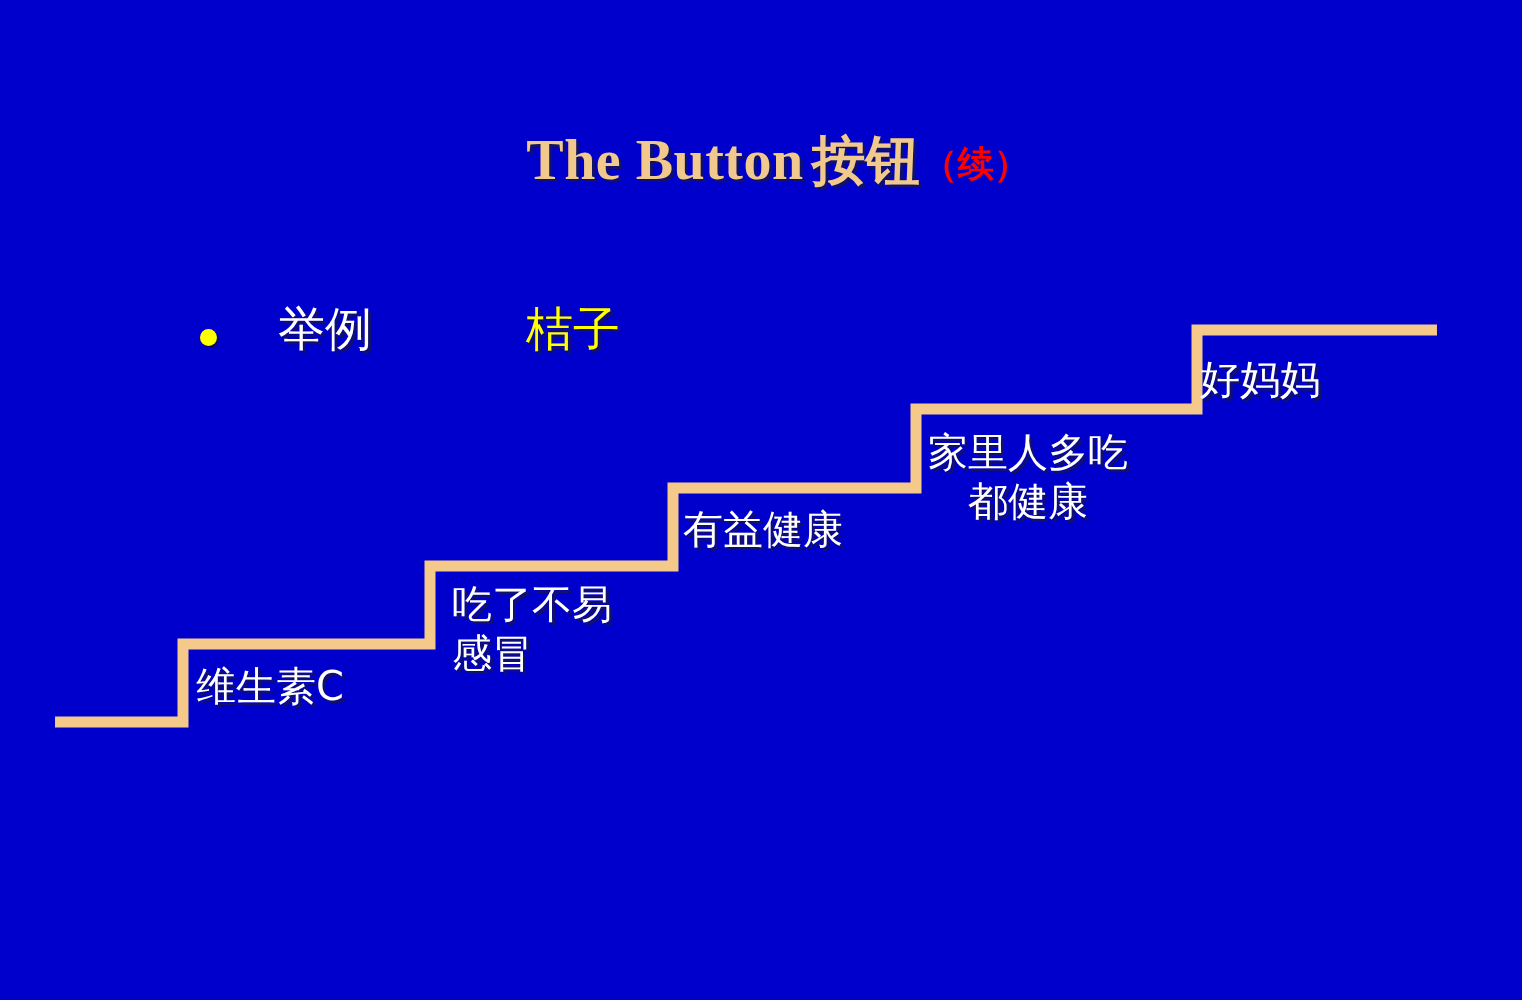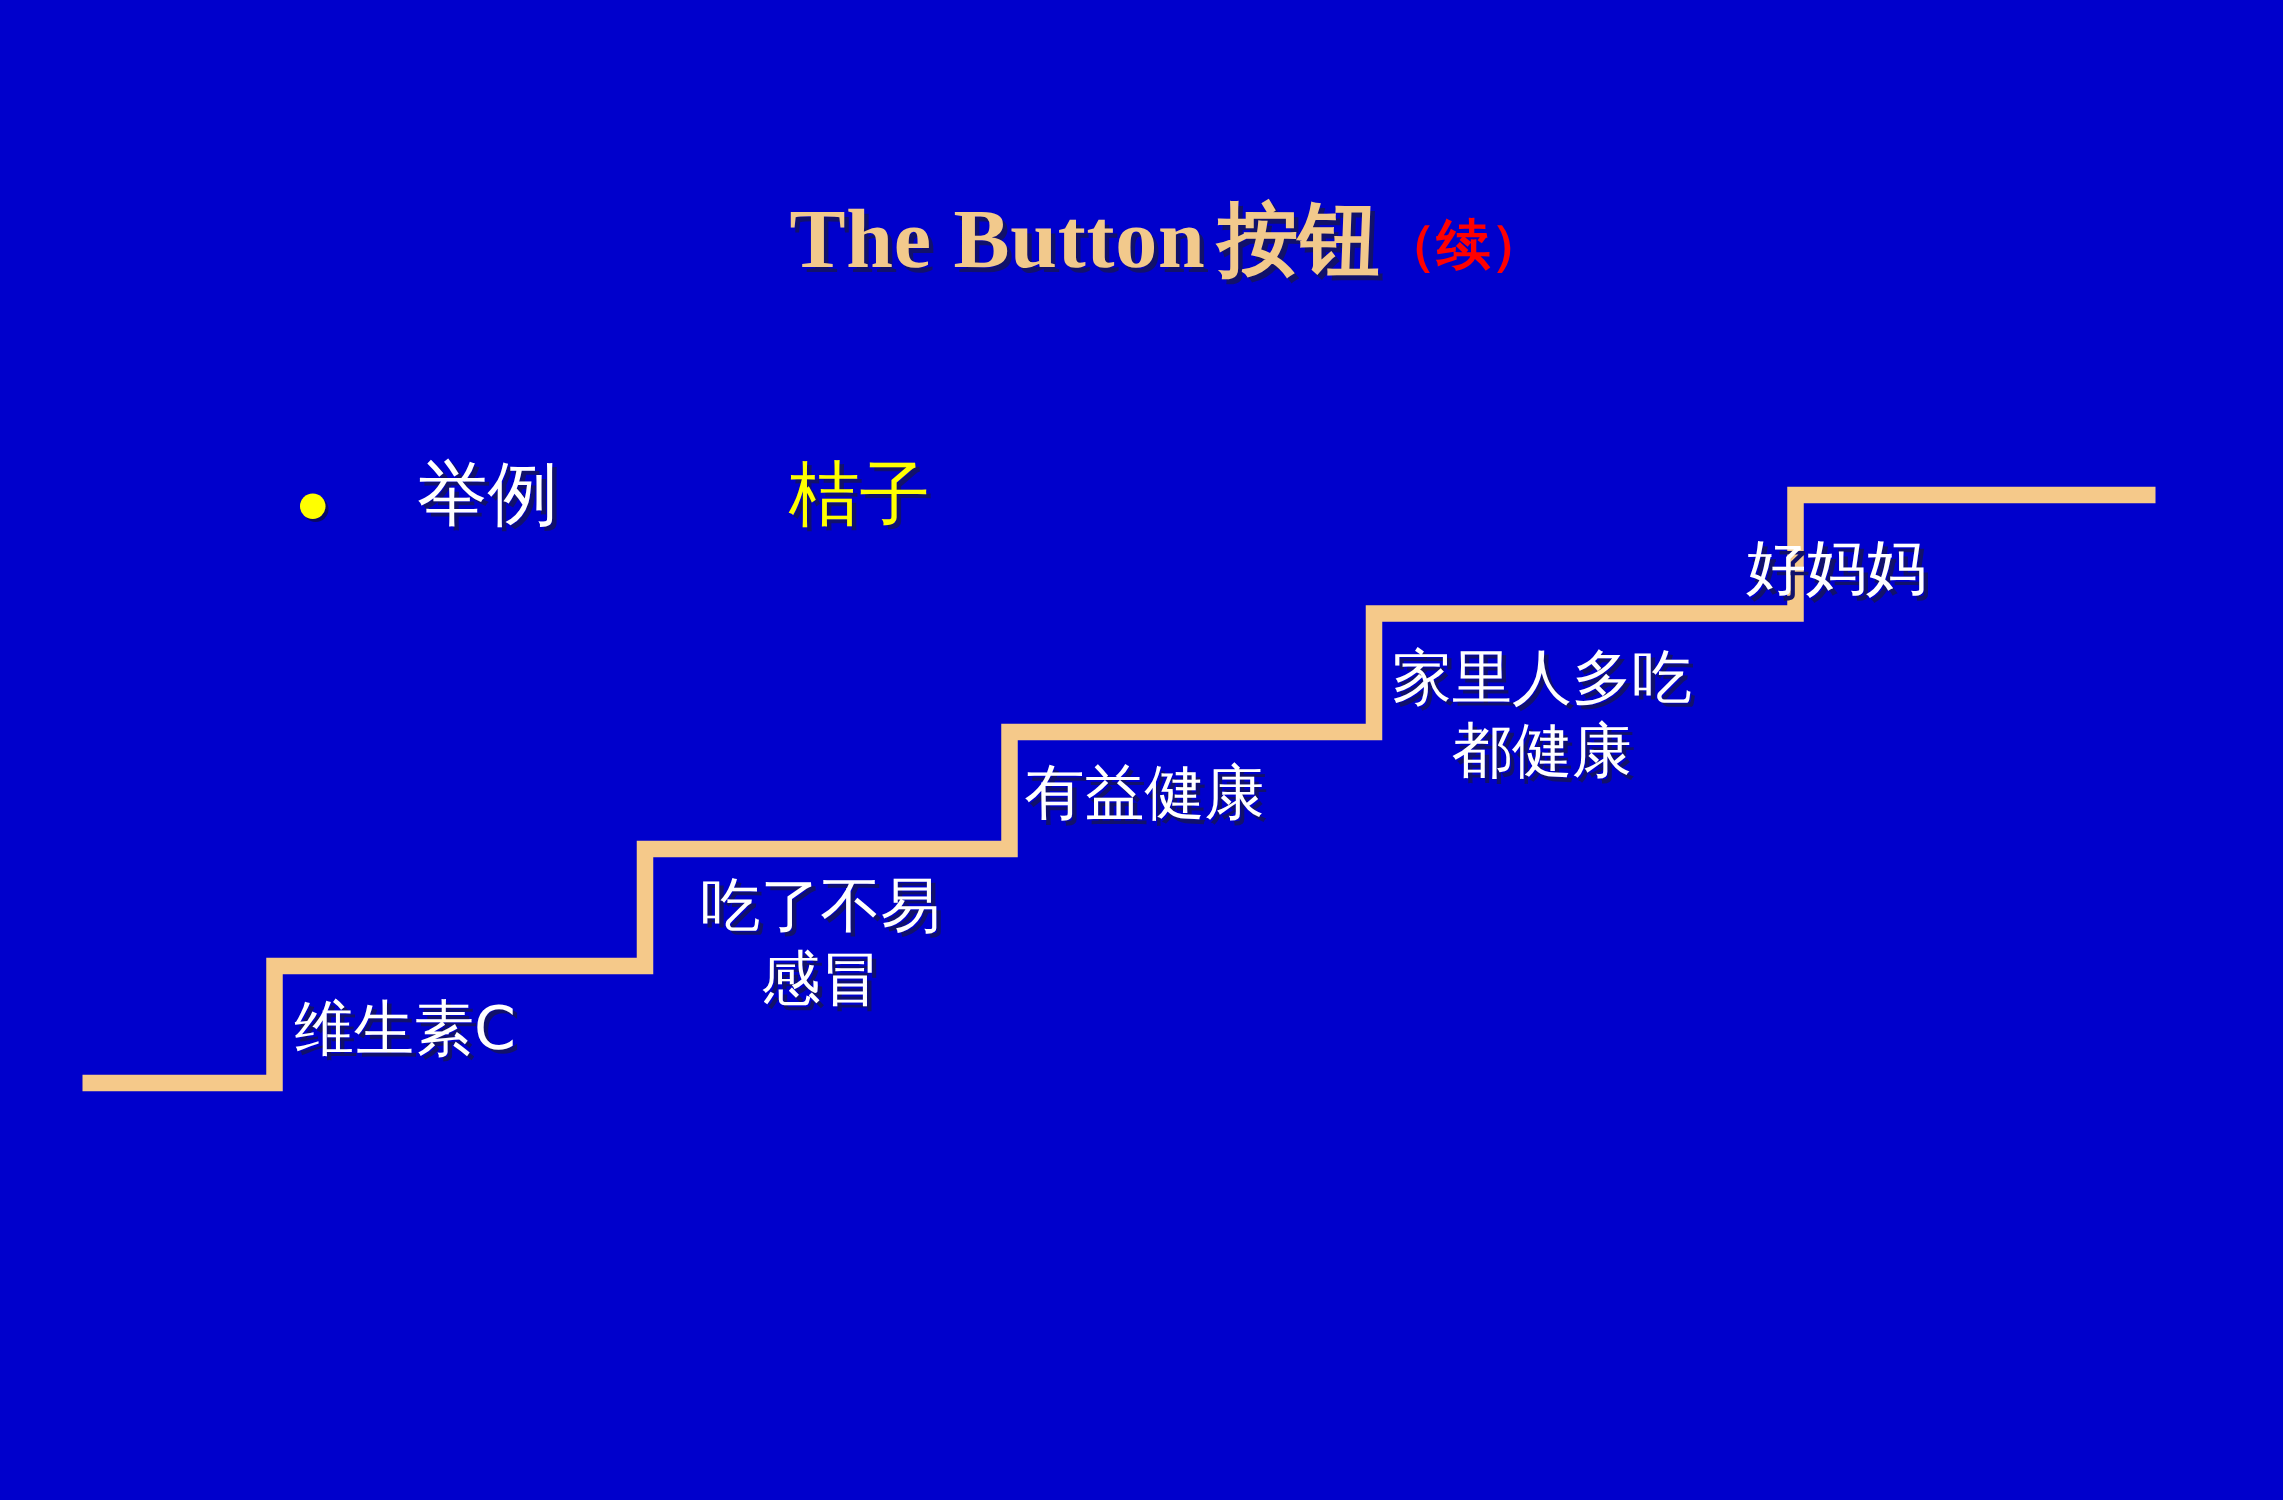--- a/index.html
+++ b/index.html
@@ -106,26 +106,26 @@
     font-size: 40px;
     color: #ffffff;
     text-shadow: 3px 3px 0 #11116b;
     line-height: 1.22;
     white-space: nowrap;
   }
   .step-label .l2 { display: block; }
 
   .lbl-1 { left: 196px; top: 662px; text-align: center; }
   .lbl-1 .l1 { display: block; }
-  .lbl-2 { left: 467px; top: 580px; text-align: center; }
+  .lbl-2 { left: 452px; top: 580px; text-align: left; }
   .lbl-2 .l1 { display: block; }
   .lbl-3 { left: 683px; top: 505px; }
   .lbl-4 { left: 928px; top: 428px; text-align: center; }
   .lbl-4 .l1 { display: block; }
-  .lbl-5 { left: 1164px; top: 355px; }
+  .lbl-5 { left: 1200px; top: 355px; }
 </style>
 </head>
 <body>
 
 <div class="slide">
 
   <div class="title-block">
     <span class="title-en">The Button</span><span class="title-cn">按钮</span><span class="title-suffix">（续）</span>
   </div>
 

